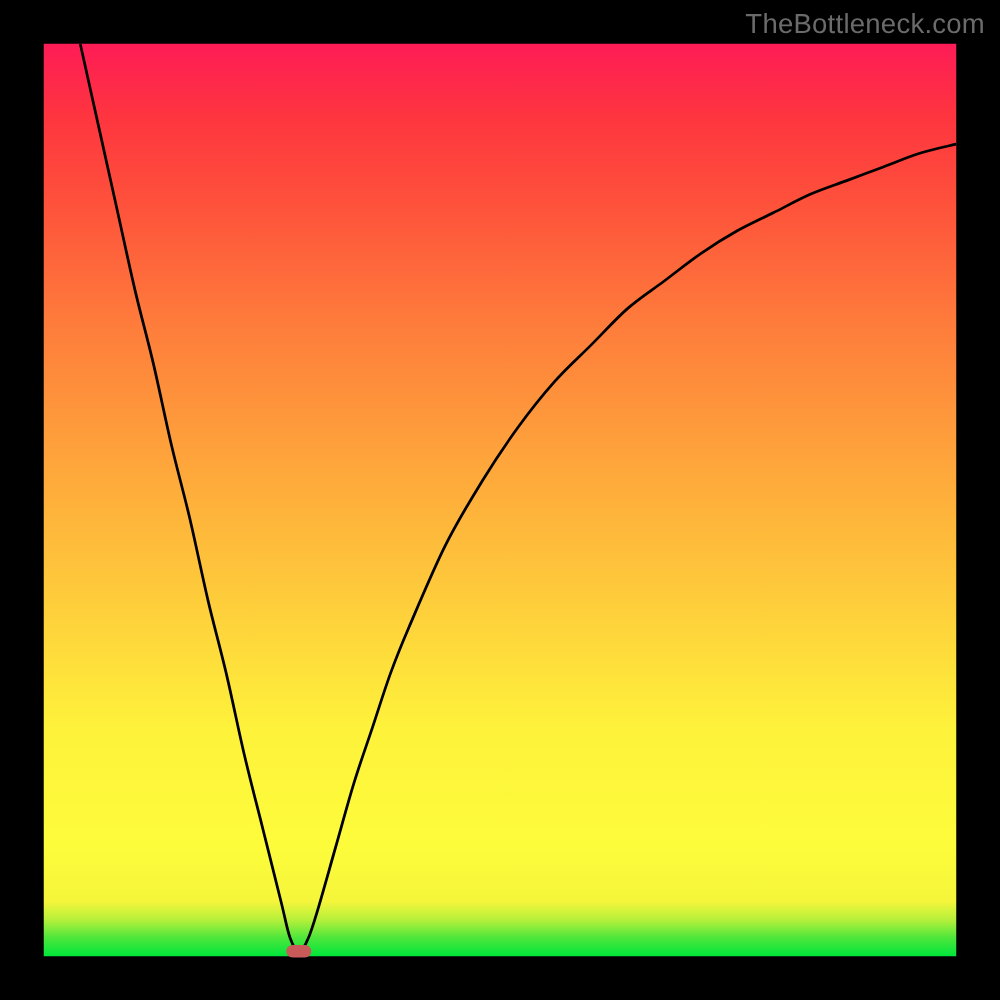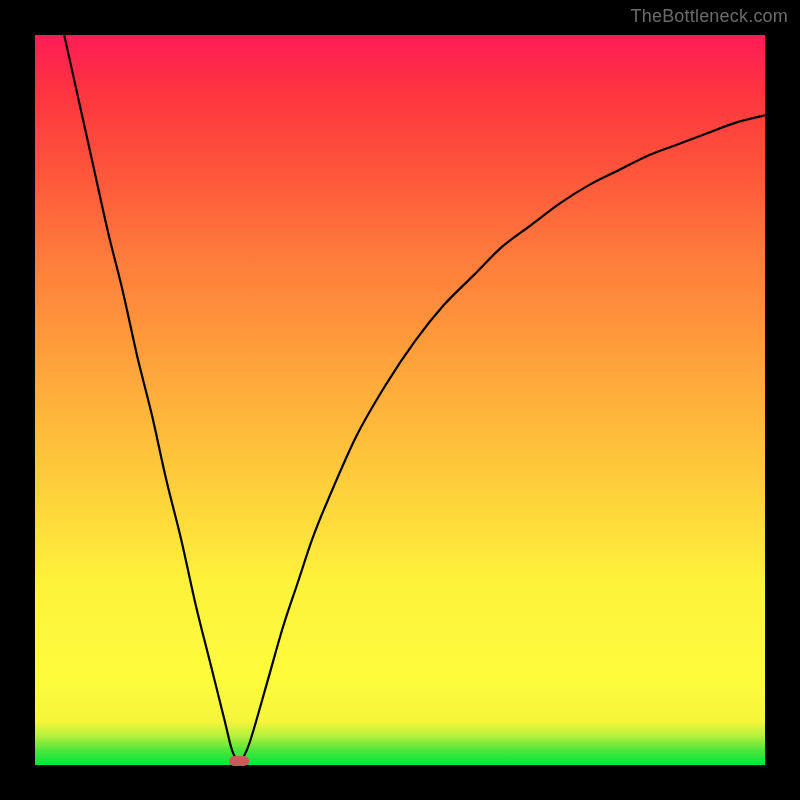--- a/index.html
+++ b/index.html
@@ -38,21 +38,21 @@
       #fe533b 82%,
       #fe353f 92%,
       #fe1c56 100%
     );
   }
   .watermark {
     position: absolute;
     top: 6px;
     right: 12px;
     color: #6b6b6b;
-    font-size: 18px;
+    font-size: 22px;
     font-weight: 500;
     letter-spacing: 0.2px;
     user-select: none;
   }
   svg.curve {
     position: absolute;
     left: 0; top: 0;
     width: 730px;
     height: 730px;
     overflow: visible;

